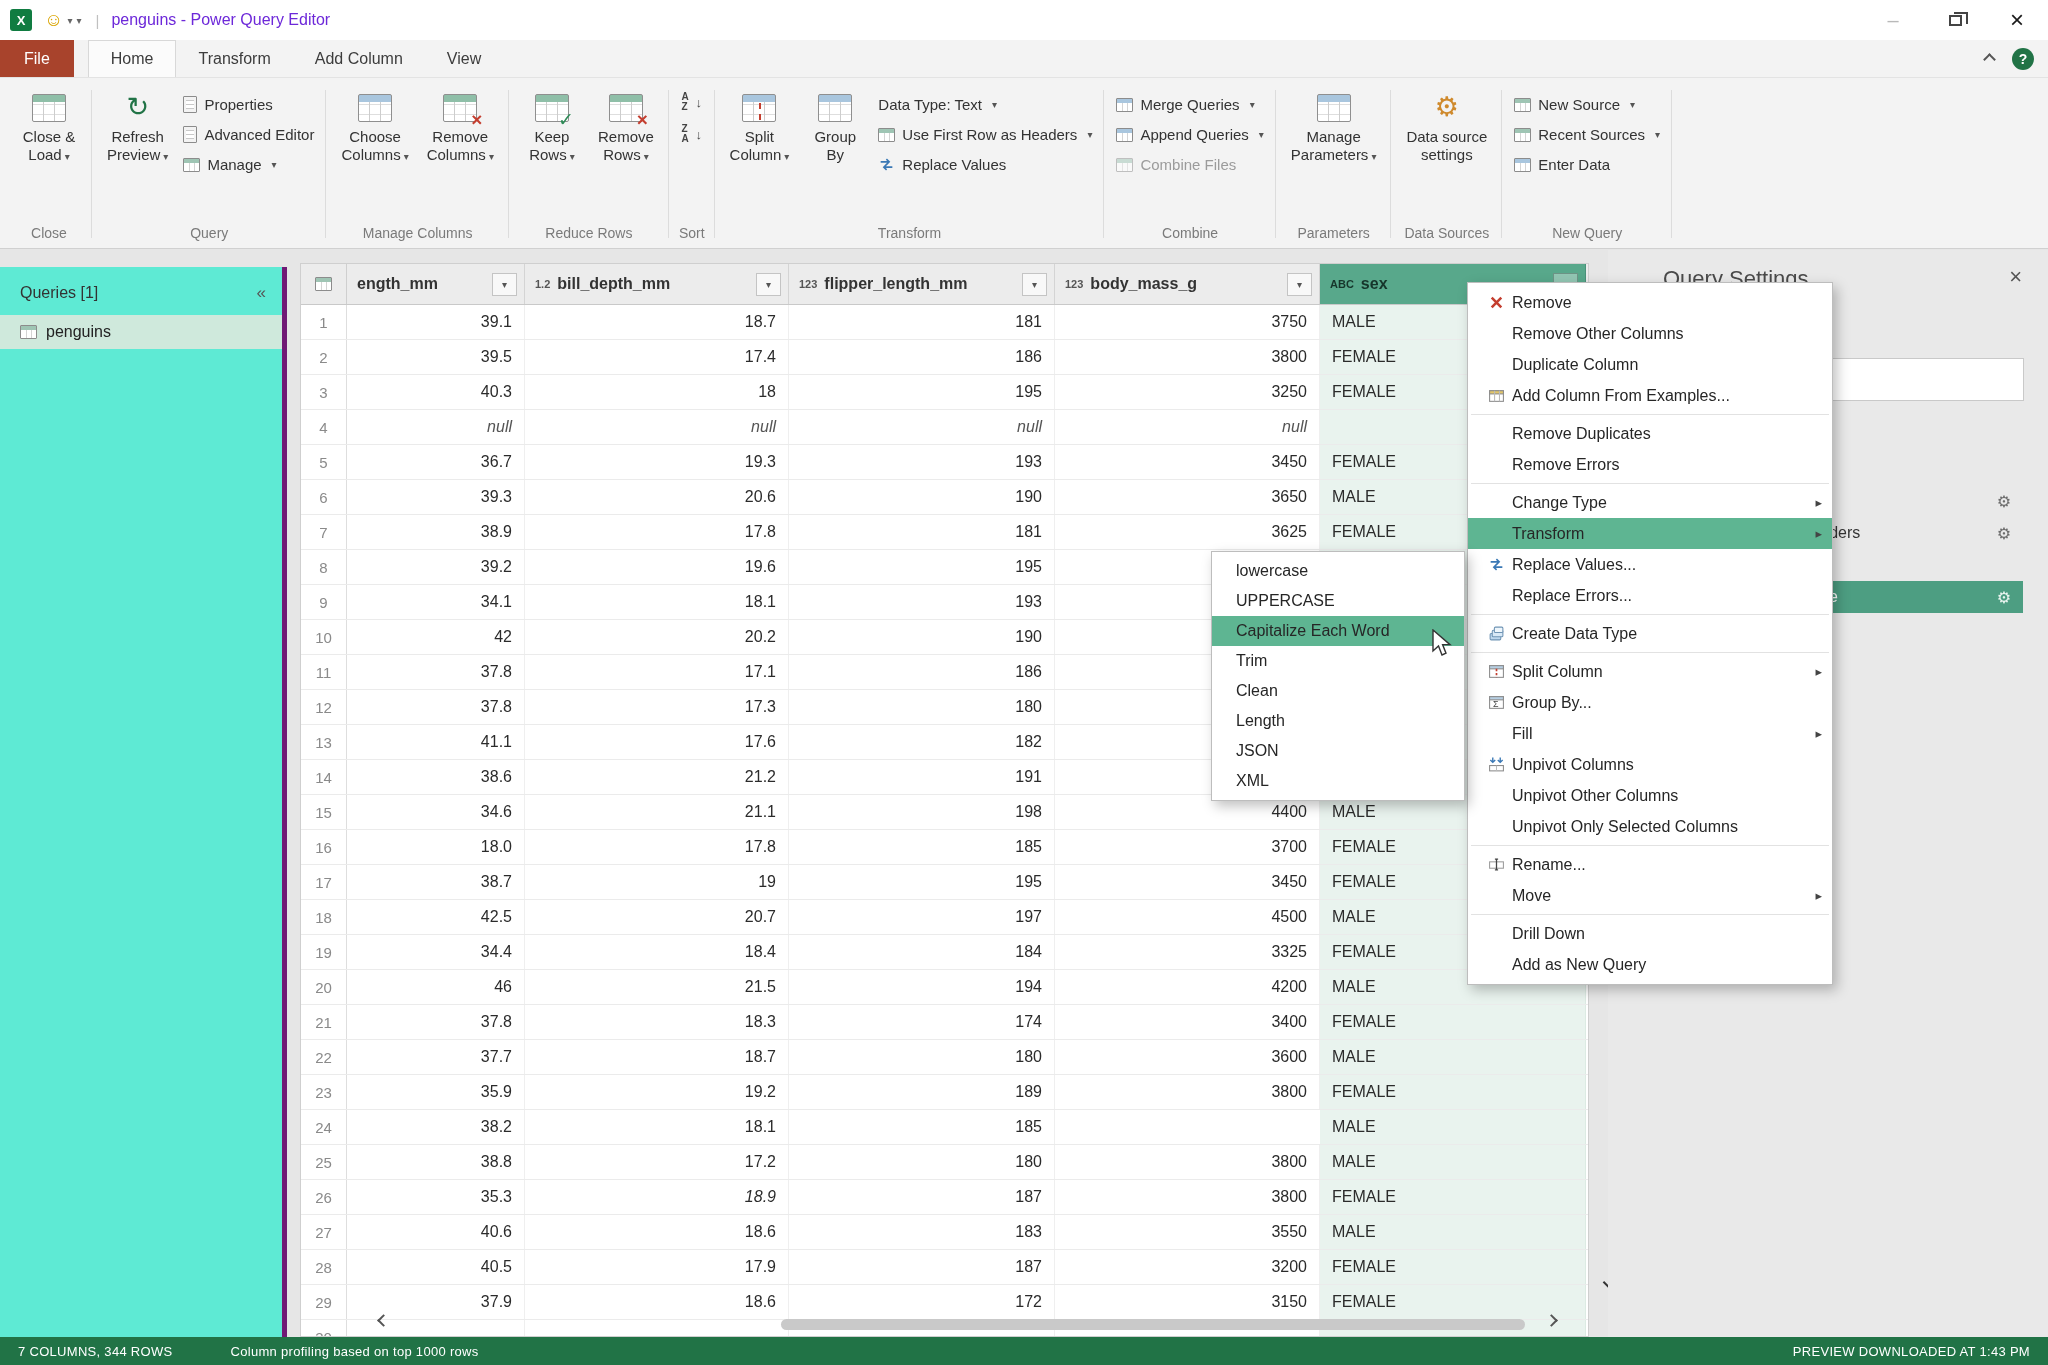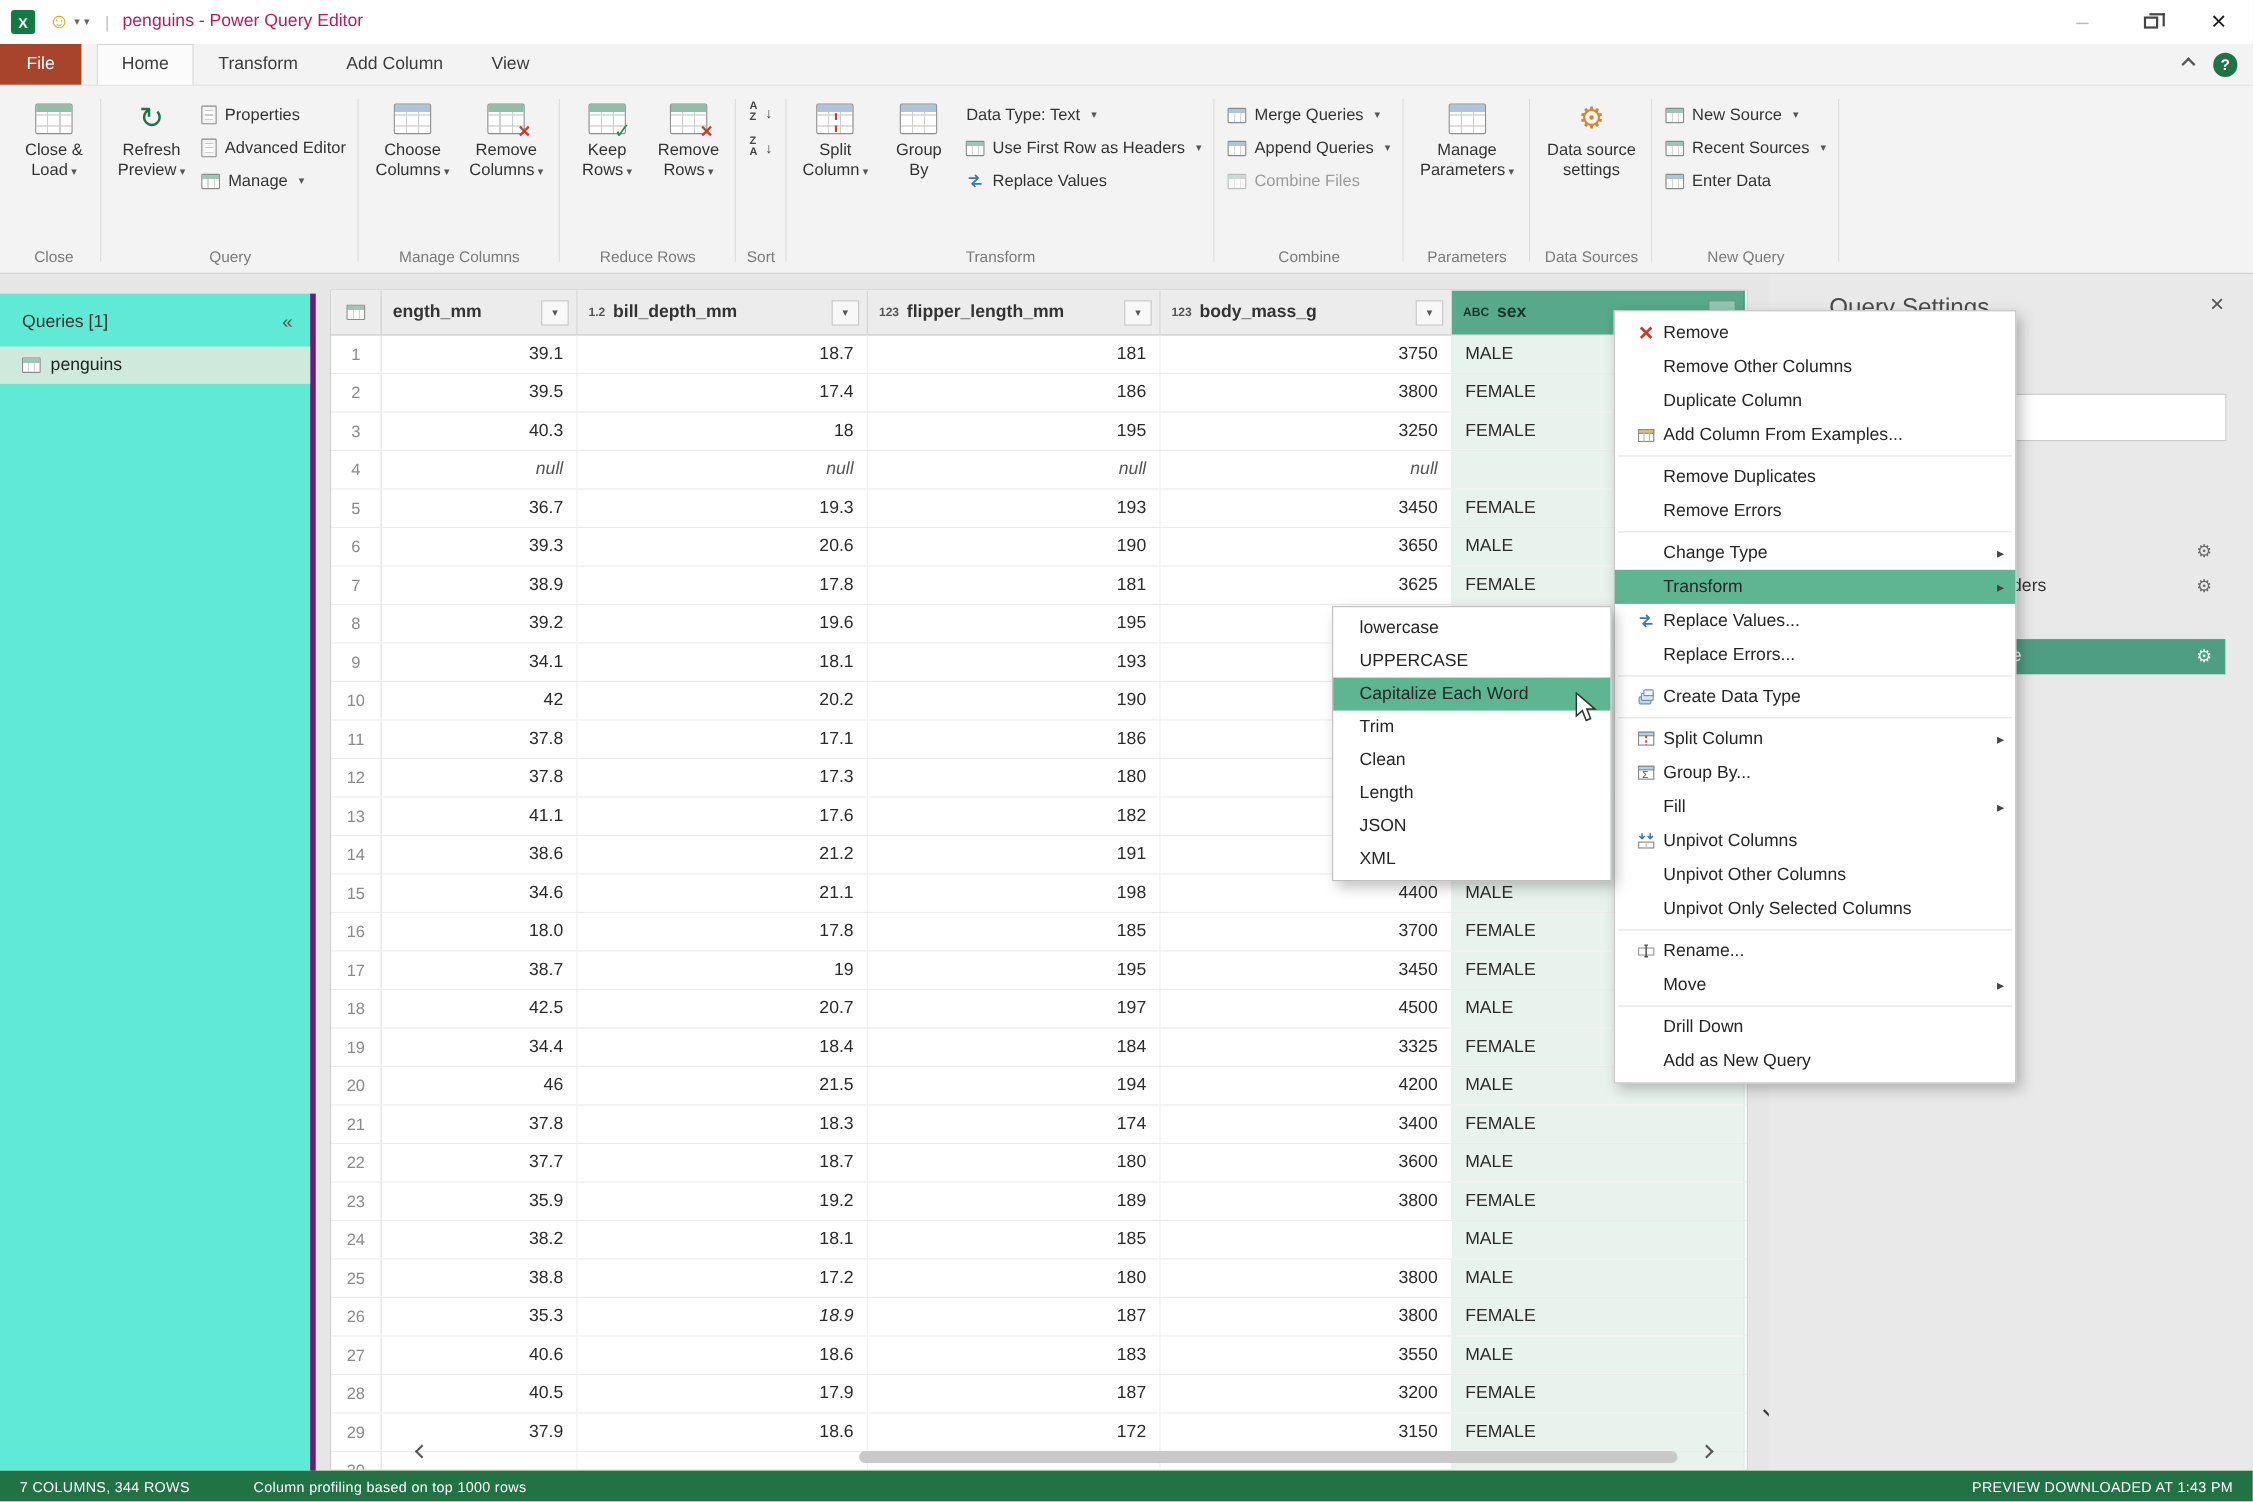--- a/index.html
+++ b/index.html
@@ -5,21 +5,21 @@
   * { box-sizing: border-box; margin:0; padding:0; }
   html,body { width:2048px; height:1365px; overflow:hidden; }
   body { font-family:"Liberation Sans","DejaVu Sans",sans-serif; background:#e6e6e6; position:relative; color:#333; }
 
   
   .titlebar { height:40px; background:#fff; display:flex; align-items:center; padding-left:10px; }
   .excel-ic { width:22px;height:22px;border-radius:3px;background:#107c41;color:#fff;font-weight:700;font-size:13px;display:flex;align-items:center;justify-content:center; }
   .smiley { font-size:19px; color:#d9a400; margin-left:12px; }
   .qcaret { font-size:10px; color:#666; margin-left:4px; }
   .tpipe { color:#c0c0c0; margin:0 12px 0 14px; font-size:15px; }
-  .ttitle { font-size:16px; color:#be185d; }
+  .ttitle { font-size:16px; color:#6d28d9; }
   .winbtns { margin-left:auto; display:flex; height:100%; }
   .winbtn { width:62px; display:flex; align-items:center; justify-content:center; font-size:20px; }
   .winbtn.min { color:#b9b9b9; }
   .restore-glyph { width:13px;height:11px;border:2px solid #444;position:relative; }
   .restore-glyph::before { content:"";position:absolute;top:-5px;left:3px;width:12px;height:10px;border:2px solid #444;border-bottom:none;border-left:none; }
   .winbtn.close { color:#1a1a1a; font-size:24px; }
 
   
   .tabrow { height:38px; background:#f3f3f3; display:flex; align-items:stretch; border-bottom:1px solid #e3e3e3; position:relative; }
   .tab { display:flex; align-items:center; padding:0 22px; font-size:16px; color:#3c3c3c; }

